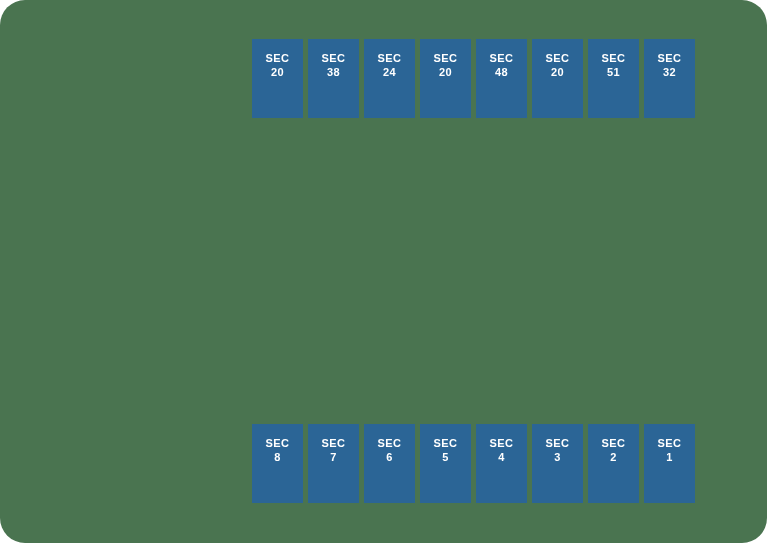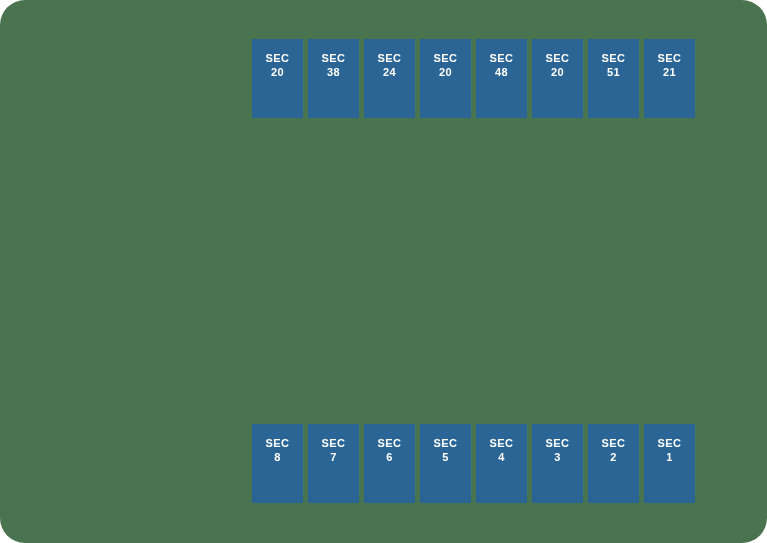--- a/index.html
+++ b/index.html
@@ -72,21 +72,21 @@
     <div class="sec-box">
       <span>SEC</span>
       <span>20</span>
     </div>
     <div class="sec-box">
       <span>SEC</span>
       <span>51</span>
     </div>
     <div class="sec-box">
       <span>SEC</span>
-      <span>21</span>
+      <span>32</span>
     </div>
   </div>
 
   <div class="row row-bottom">
     <div class="sec-box">
       <span>SEC</span>
       <span>8</span>
     </div>
     <div class="sec-box">
       <span>SEC</span>

